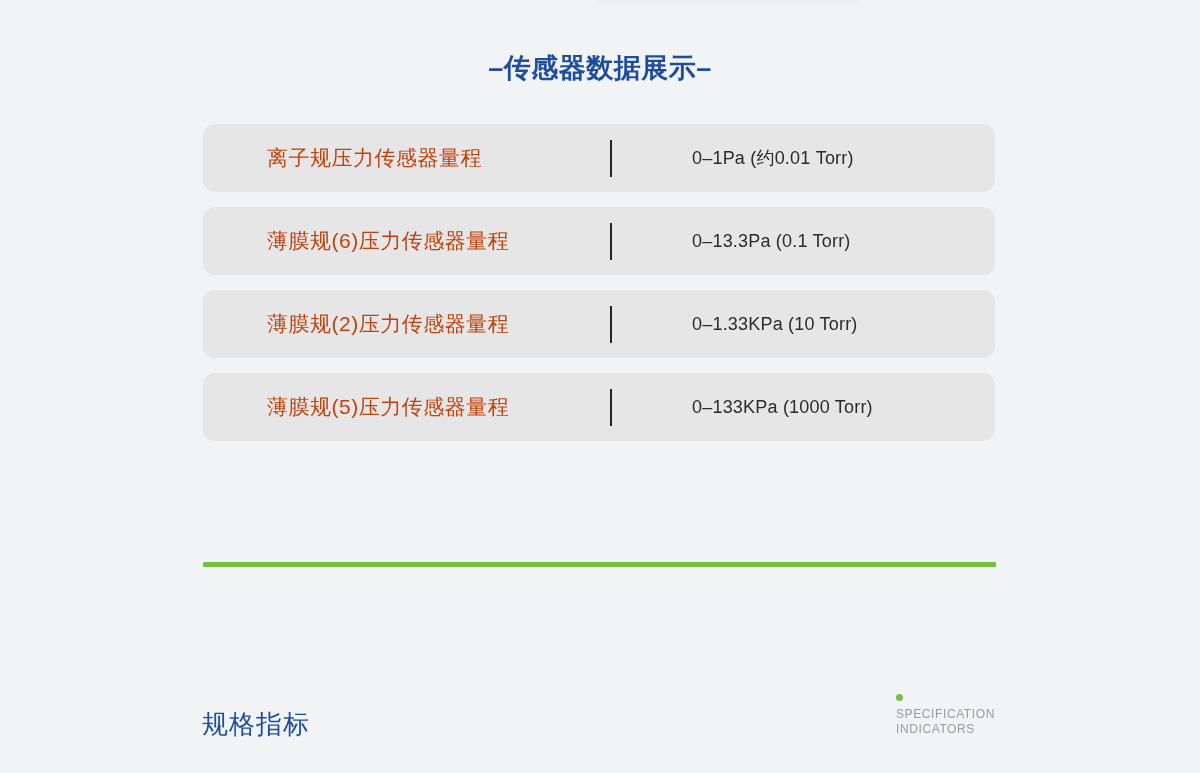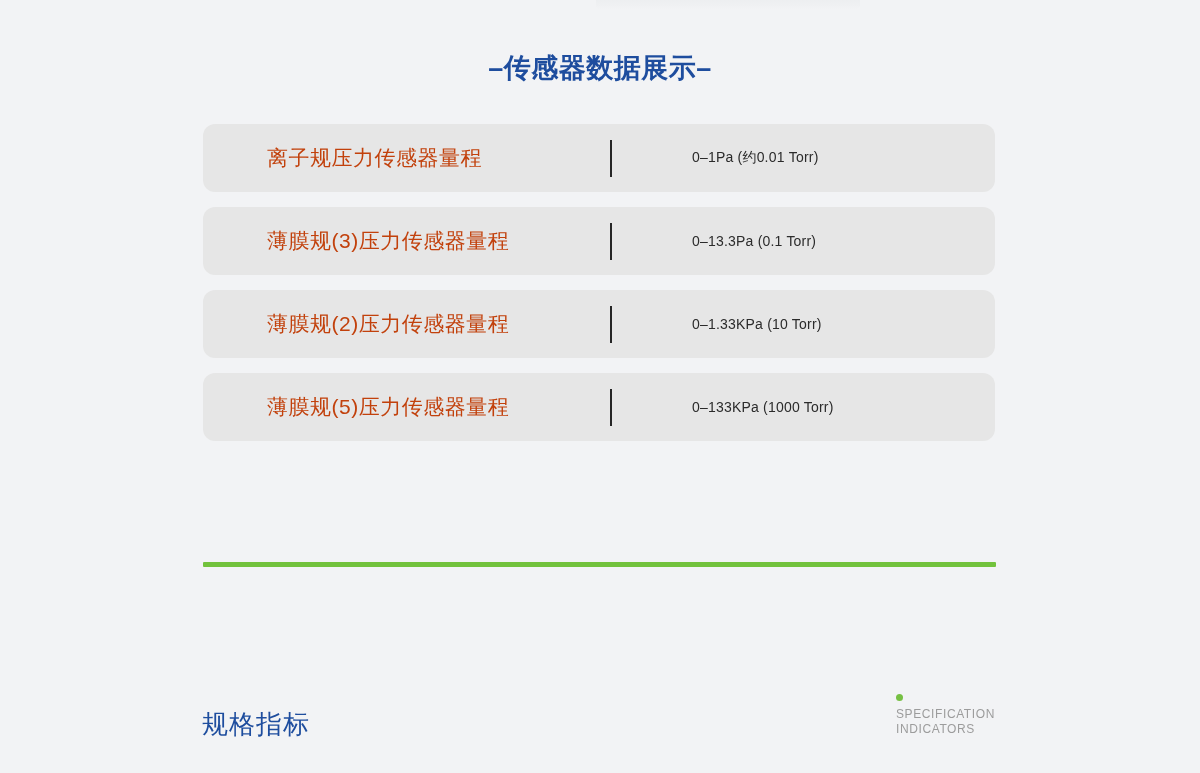--- a/index.html
+++ b/index.html
@@ -72,21 +72,21 @@
     left: 407px;
     top: 16px;
     width: 2px;
     height: 37px;
     background: #262626;
   }
 
   .spec-value {
     position: absolute;
     left: 489px;
-    font-size: 14px;
+    font-size: 18px;
     color: #2b2b2b;
     letter-spacing: 0.2px;
     white-space: nowrap;
   }
 
   .green-rule {
     position: absolute;
     left: 203px;
     top: 562px;
     width: 793px;
@@ -138,21 +138,21 @@
 
 <div class="spec-table">
 
   <div class="spec-row">
     <div class="spec-label">离子规压力传感器量程</div>
     <div class="spec-divider"></div>
     <div class="spec-value">0–1Pa (约0.01 Torr)</div>
   </div>
 
   <div class="spec-row">
-    <div class="spec-label">薄膜规(3)压力传感器量程</div>
+    <div class="spec-label">薄膜规(6)压力传感器量程</div>
     <div class="spec-divider"></div>
     <div class="spec-value">0–13.3Pa (0.1 Torr)</div>
   </div>
 
   <div class="spec-row">
     <div class="spec-label">薄膜规(2)压力传感器量程</div>
     <div class="spec-divider"></div>
     <div class="spec-value">0–1.33KPa (10 Torr)</div>
   </div>
 

